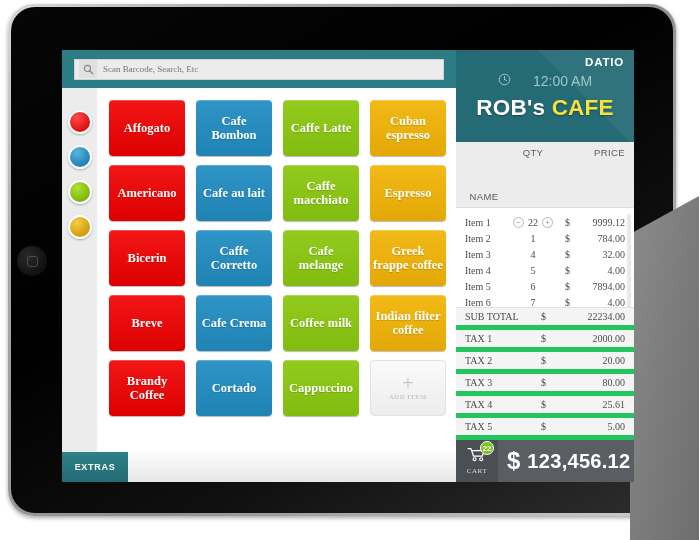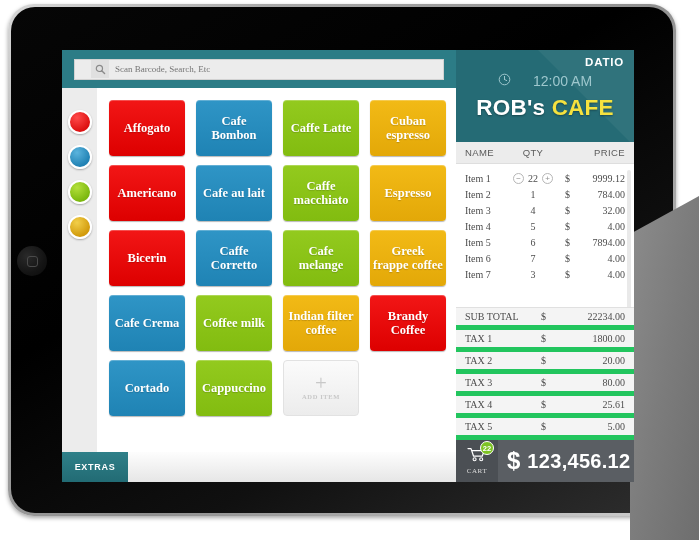--- a/index.html
+++ b/index.html
@@ -84,21 +84,21 @@
     flex: none;
   }
   .search-field {
     flex: 1;
     height: 21px;
     background: #ececec;
     border: 1px solid #d2d2d2;
     display: flex;
     align-items: center;
     gap: 6px;
-    padding: 0 16px;
+    padding: 0 4px;
   }
   .search-icon {
     width: 18px; height: 18px;
     background: #e0e0e0;
     display: flex; align-items: center; justify-content: center;
     flex: none;
   }
   .search-icon svg { display: block; }
   .search-input {
     border: 0; outline: 0; background: transparent;
@@ -257,21 +257,21 @@
   .col-head {
     flex: none;
     display: flex;
     background: #ececec;
     border-bottom: 1px solid #dedede;
     padding: 5px 9px;
     color: #5b5b5b;
     font-size: 9.5px;
     letter-spacing: 0.4px;
   }
-  .col-head .c-name  { flex: 1; text-align: left; }
+  .col-head .c-name  { flex: 1; text-align: center; margin-top: 44px; }
   .col-head .c-qty   { width: 60px; text-align: center; }
   .col-head .c-price { width: 62px; text-align: right; }
 
   .items {
     flex: 1;
     overflow: hidden;
     background: #ffffff;
     padding: 6px 0 0 0;
     position: relative;
   }
@@ -412,20 +412,21 @@
           <div class="tile green">Caffe Latte</div>
           <div class="tile yellow">Cuban espresso</div>
           <div class="tile red">Americano</div>
           <div class="tile blue">Cafe au lait</div>
           <div class="tile green">Caffe macchiato</div>
           <div class="tile yellow">Espresso</div>
           <div class="tile red">Bicerin</div>
           <div class="tile blue">Caffe Corretto</div>
           <div class="tile green">Cafe melange</div>
           <div class="tile yellow">Greek frappe coffee</div>
+          <div class="tile red">Breve</div>
           <div class="tile blue">Cafe Crema</div>
           <div class="tile green">Coffee milk</div>
           <div class="tile yellow">Indian filter coffee</div>
           <div class="tile red">Brandy Coffee</div>
           <div class="tile blue">Cortado</div>
           <div class="tile green">Cappuccino</div>
           <div class="tile add">
             <span class="plus">+</span>
             <span class="add-label">ADD ITEM</span>
           </div>
@@ -546,21 +547,21 @@
           <span>SUB TOTAL</span>
           <span class="t-val">
             <span>$</span>
             <span>22234.00</span>
           </span>
         </div>
         <div class="total-row">
           <span>TAX 1</span>
           <span class="t-val">
             <span>$</span>
-            <span>1800.00</span>
+            <span>2000.00</span>
           </span>
         </div>
         <div class="total-row">
           <span>TAX 2</span>
           <span class="t-val">
             <span>$</span>
             <span>20.00</span>
           </span>
         </div>
         <div class="total-row">

